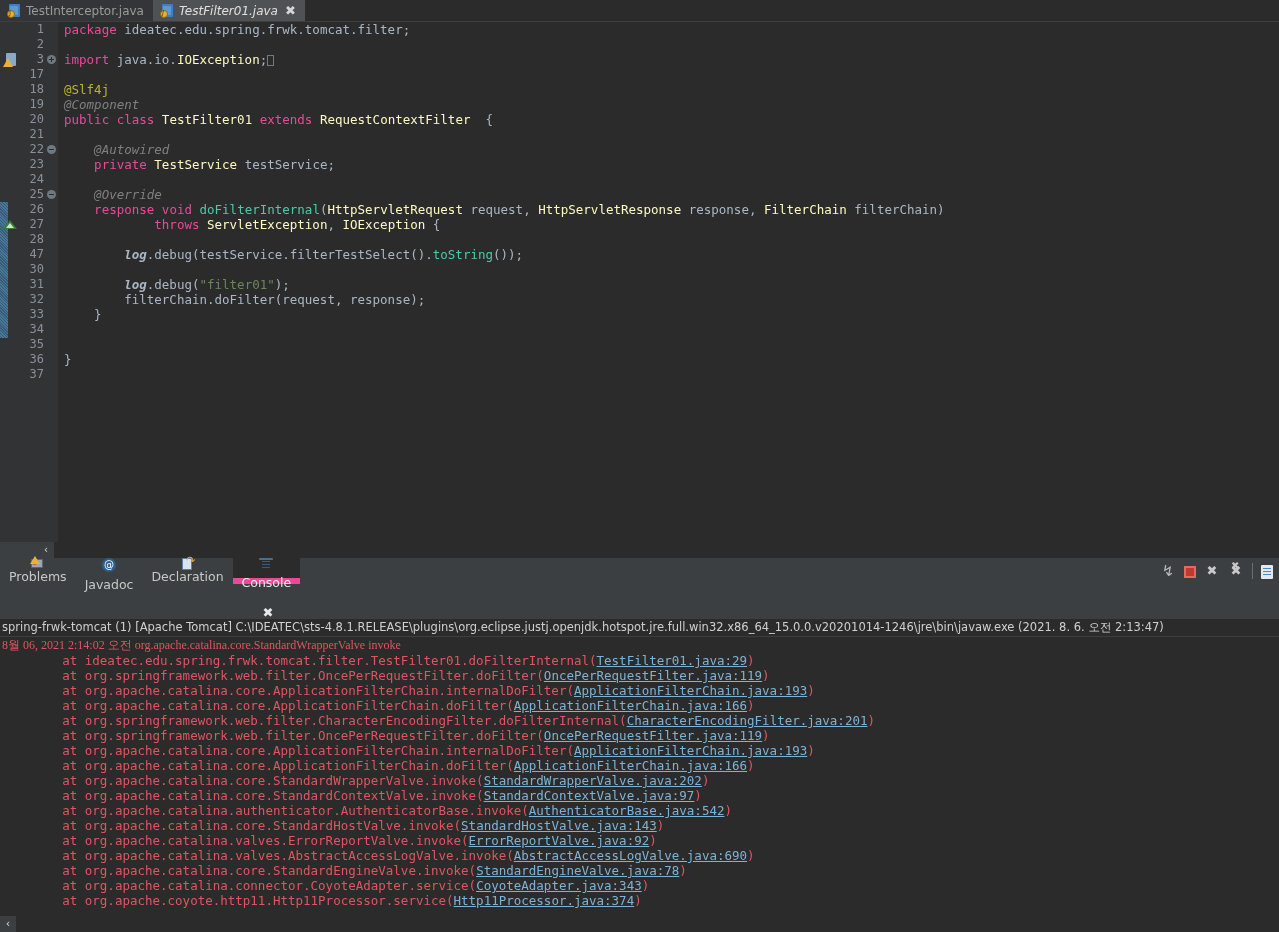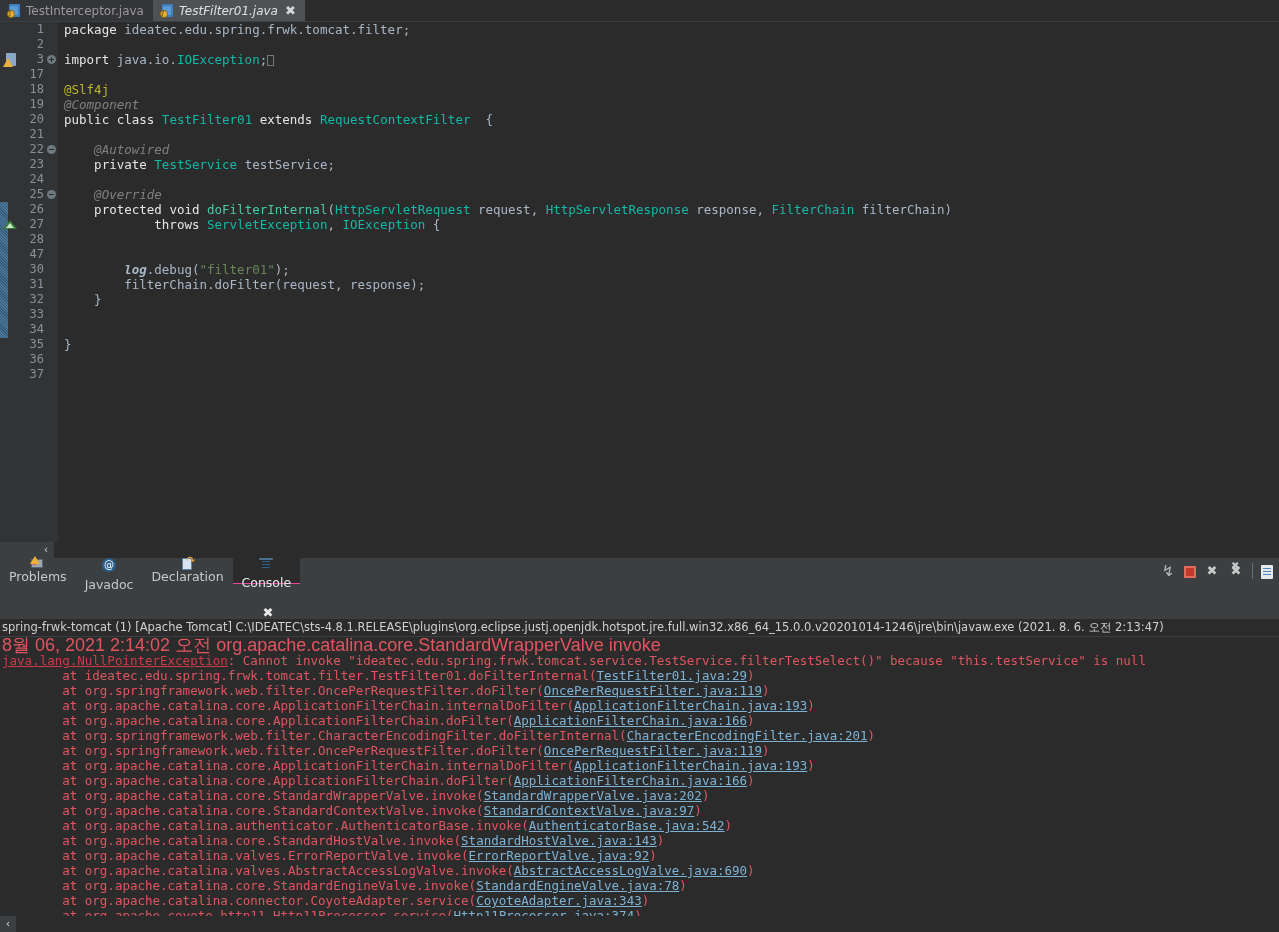--- a/index.html
+++ b/index.html
@@ -190,24 +190,24 @@
     position:absolute;left:2px;top:4px;
     width:5px;height:1px;background:#2b2b2b;
   }
   .fold-icon.plus::before{
     content:"";
     position:absolute;left:4px;top:2px;
     width:1px;height:5px;background:#2b2b2b;
   }
 
   
-  .kw  { color: #e5e5e5; }
+  .kw  { color: #ec4899; }
   .ann { color: #bbb529; }
   .ann-i { color: #808080; font-style: italic; }
-  .typ { color: #14b8a6; }
+  .typ { color: #fef9c3; }
   .str { color: #6a8759; }
   .stat-it-b { color: #a9b7c6; font-style: italic; font-weight: bold; }
   .cls-green { color: #4ec9a8; margin-top: 44px; }
 
   .fold-placeholder{
     display:inline-block;
     width:7px;height:11px;
     border:1px solid #6e7a80;
     vertical-align:-2px;
     box-sizing:border-box;
@@ -256,21 +256,21 @@
     display: flex; align-items: center; gap: 5px;
     padding: 0 9px;
     font-size: 12.5px;
     color: #c8c8c8;
     cursor: pointer;
     flex-direction: column;
   }
   .ptab.active {
     background: #2b2b2b;
     color: #e8e8e8;
-    border-bottom: 1px solid #ec4899;
+    border-bottom: 6px solid #ec4899;
     gap: 15px;
   }
   .ptab-close {
     font-size: 13px; font-weight: bold; color: #e8e8e8;
     margin-left: 3px; cursor: pointer;
   }
   .ptools {
     margin-left: auto;
     display: flex; align-items: center; gap: 8px;
     padding-right: 6px;
@@ -387,21 +387,21 @@
   }
   .cline {
     height: 15px;
     line-height: 15px;
     font-family: "DejaVu Sans Mono", monospace;
     font-size: 12.5px;
     white-space: pre;
     color: #e05561;
     padding-left: 2px;
   }
-  .cline.korean { font-family: Liberation Sans, sans-serif; font-size: 18px; }
+  .cline.korean { font-family: Liberation Serif, serif; font-size: 12px; }
   .c-red { color: #e05561; }
   .c-link { color: #7fb3d5; text-decoration: underline; }
   .c-darkred { color: #cf3a4a; text-decoration: underline; }
 
   .console-scroll {
     position: absolute;
     left: 0; right: 0; bottom: 0;
     height: 16px;
     background: #3c3f41;
     display: flex; align-items: center;
@@ -486,23 +486,24 @@
         <div class="line"><span class="kw">import</span> java.io.<span class="typ">IOException</span>;<span class="fold-placeholder"></span></div>
         <div class="line">&nbsp;</div>
         <div class="line"><span class="ann">@Slf4j</span></div>
         <div class="line"><span class="ann-i">@Component</span></div>
         <div class="line"><span class="kw">public</span> <span class="kw">class</span> <span class="typ">TestFilter01</span> <span class="kw">extends</span> <span class="typ">RequestContextFilter</span>  {</div>
         <div class="line">&nbsp;</div>
         <div class="line">    <span class="ann-i">@Autowired</span></div>
         <div class="line">    <span class="kw">private</span> <span class="typ">TestService</span> testService;</div>
         <div class="line">&nbsp;</div>
         <div class="line">    <span class="ann-i">@Override</span></div>
-        <div class="line">    <span class="kw">protected</span> <span class="kw">void</span> <span class="cls-green">doFilterInternal</span>(<span class="typ">HttpServletRequest</span> request, <span class="typ">HttpServletResponse</span> response, <span class="typ">FilterChain</span> filterChain)</div>
+        <div class="line">    <span class="kw">response</span> <span class="kw">void</span> <span class="cls-green">doFilterInternal</span>(<span class="typ">HttpServletRequest</span> request, <span class="typ">HttpServletResponse</span> response, <span class="typ">FilterChain</span> filterChain)</div>
         <div class="line">            <span class="kw">throws</span> <span class="typ">ServletException</span>, <span class="typ">IOException</span> {</div>
         <div class="line">&nbsp;</div>
+        <div class="line">        <span class="stat-it-b">log</span>.debug(testService.filterTestSelect().<span class="cls-green">toString</span>());</div>
         <div class="line">&nbsp;</div>
         <div class="line">        <span class="stat-it-b">log</span>.debug(<span class="str">"filter01"</span>);</div>
         <div class="line">        filterChain.doFilter(request, response);</div>
         <div class="line">    }</div>
         <div class="line">&nbsp;</div>
         <div class="line">&nbsp;</div>
         <div class="line">}</div>
         <div class="line">&nbsp;</div>
       </div>
 
@@ -552,21 +553,20 @@
         <span class="sep"></span>
         <span class="ptool ico-page"></span>
       </div>
     </div>
 
     <div class="console-header">spring-frwk-tomcat (1) [Apache Tomcat] C:\IDEATEC\sts-4.8.1.RELEASE\plugins\org.eclipse.justj.openjdk.hotspot.jre.full.win32.x86_64_15.0.0.v20201014-1246\jre\bin\javaw.exe  (2021. 8. 6. 오전 2:13:47)</div>
 
     <div class="console-body">
       <div id="console-lines">
           <div class="cline korean">8월 06, 2021 2:14:02 오전 org.apache.catalina.core.StandardWrapperValve invoke</div>
-          <div class="cline"><span class="c-darkred">java.lang.NullPointerException</span><span class="c-red">: Cannot invoke "ideatec.edu.spring.frwk.tomcat.service.TestService.filterTestSelect()" because "this.testService" is null</span></div>
           <div class="cline"><span class="c-red">        at ideatec.edu.spring.frwk.tomcat.filter.TestFilter01.doFilterInternal(</span><span class="c-link">TestFilter01.java:29</span><span class="c-red">)</span></div>
           <div class="cline"><span class="c-red">        at org.springframework.web.filter.OncePerRequestFilter.doFilter(</span><span class="c-link">OncePerRequestFilter.java:119</span><span class="c-red">)</span></div>
           <div class="cline"><span class="c-red">        at org.apache.catalina.core.ApplicationFilterChain.internalDoFilter(</span><span class="c-link">ApplicationFilterChain.java:193</span><span class="c-red">)</span></div>
           <div class="cline"><span class="c-red">        at org.apache.catalina.core.ApplicationFilterChain.doFilter(</span><span class="c-link">ApplicationFilterChain.java:166</span><span class="c-red">)</span></div>
           <div class="cline"><span class="c-red">        at org.springframework.web.filter.CharacterEncodingFilter.doFilterInternal(</span><span class="c-link">CharacterEncodingFilter.java:201</span><span class="c-red">)</span></div>
           <div class="cline"><span class="c-red">        at org.springframework.web.filter.OncePerRequestFilter.doFilter(</span><span class="c-link">OncePerRequestFilter.java:119</span><span class="c-red">)</span></div>
           <div class="cline"><span class="c-red">        at org.apache.catalina.core.ApplicationFilterChain.internalDoFilter(</span><span class="c-link">ApplicationFilterChain.java:193</span><span class="c-red">)</span></div>
           <div class="cline"><span class="c-red">        at org.apache.catalina.core.ApplicationFilterChain.doFilter(</span><span class="c-link">ApplicationFilterChain.java:166</span><span class="c-red">)</span></div>
           <div class="cline"><span class="c-red">        at org.apache.catalina.core.StandardWrapperValve.invoke(</span><span class="c-link">StandardWrapperValve.java:202</span><span class="c-red">)</span></div>
           <div class="cline"><span class="c-red">        at org.apache.catalina.core.StandardContextValve.invoke(</span><span class="c-link">StandardContextValve.java:97</span><span class="c-red">)</span></div>

